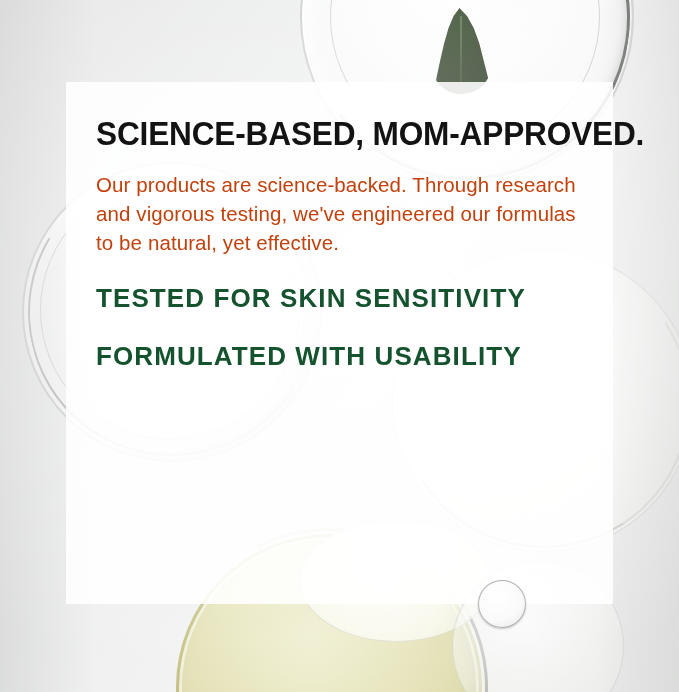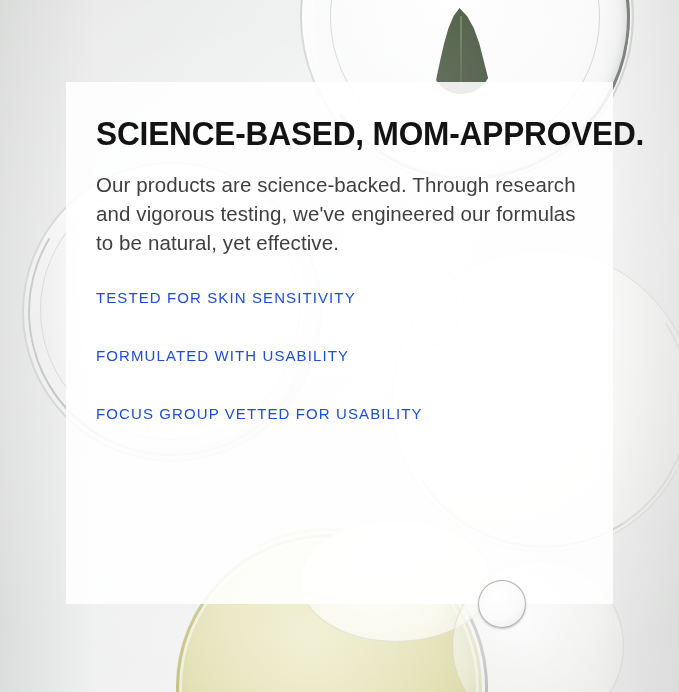--- a/index.html
+++ b/index.html
@@ -249,34 +249,34 @@
     transform-origin: left center;
     white-space: nowrap;
   }
 
   #intro {
     margin: 19px 0 0 0;
     width: 480px;
     font-size: 20.5px;
     line-height: 29px;
     font-weight: 300;
-    color: #404040;
+    color: #c2410c;
     letter-spacing: 0.1px;
   }
 
   #feature-list {
     list-style: none;
     margin: 29px 0 0 0;
     padding: 0;
   }
   #feature-list li {
-    font-size: 15px;
+    font-size: 26px;
     line-height: 24px;
-    font-weight: 400;
-    color: #1d4ed8;
+    font-weight: 700;
+    color: #14532d;
     letter-spacing: 1.1px;
     margin-bottom: 34px;
     white-space: nowrap;
   }
   #feature-list li:last-child { margin-bottom: 0; }
 
   #closing {
     margin: 31px 0 0 0;
     width: 472px;
     font-size: 20.5px;
@@ -319,20 +319,19 @@
 
   <div id="panel">
 
     <h1 id="headline">SCIENCE-BASED, MOM-APPROVED.</h1>
 
     <p id="intro">Our products are science-backed. Through research and vigorous testing, we've engineered our formulas to be natural, yet effective.</p>
 
     <ul id="feature-list">
       <li>TESTED FOR SKIN SENSITIVITY</li>
       <li>FORMULATED WITH USABILITY</li>
-      <li>FOCUS GROUP VETTED FOR USABILITY</li>
     </ul>
 
   </div>
 
   <div class="bubble" id="bubble-c"></div>
 
 </div>
 
 </body></html>

